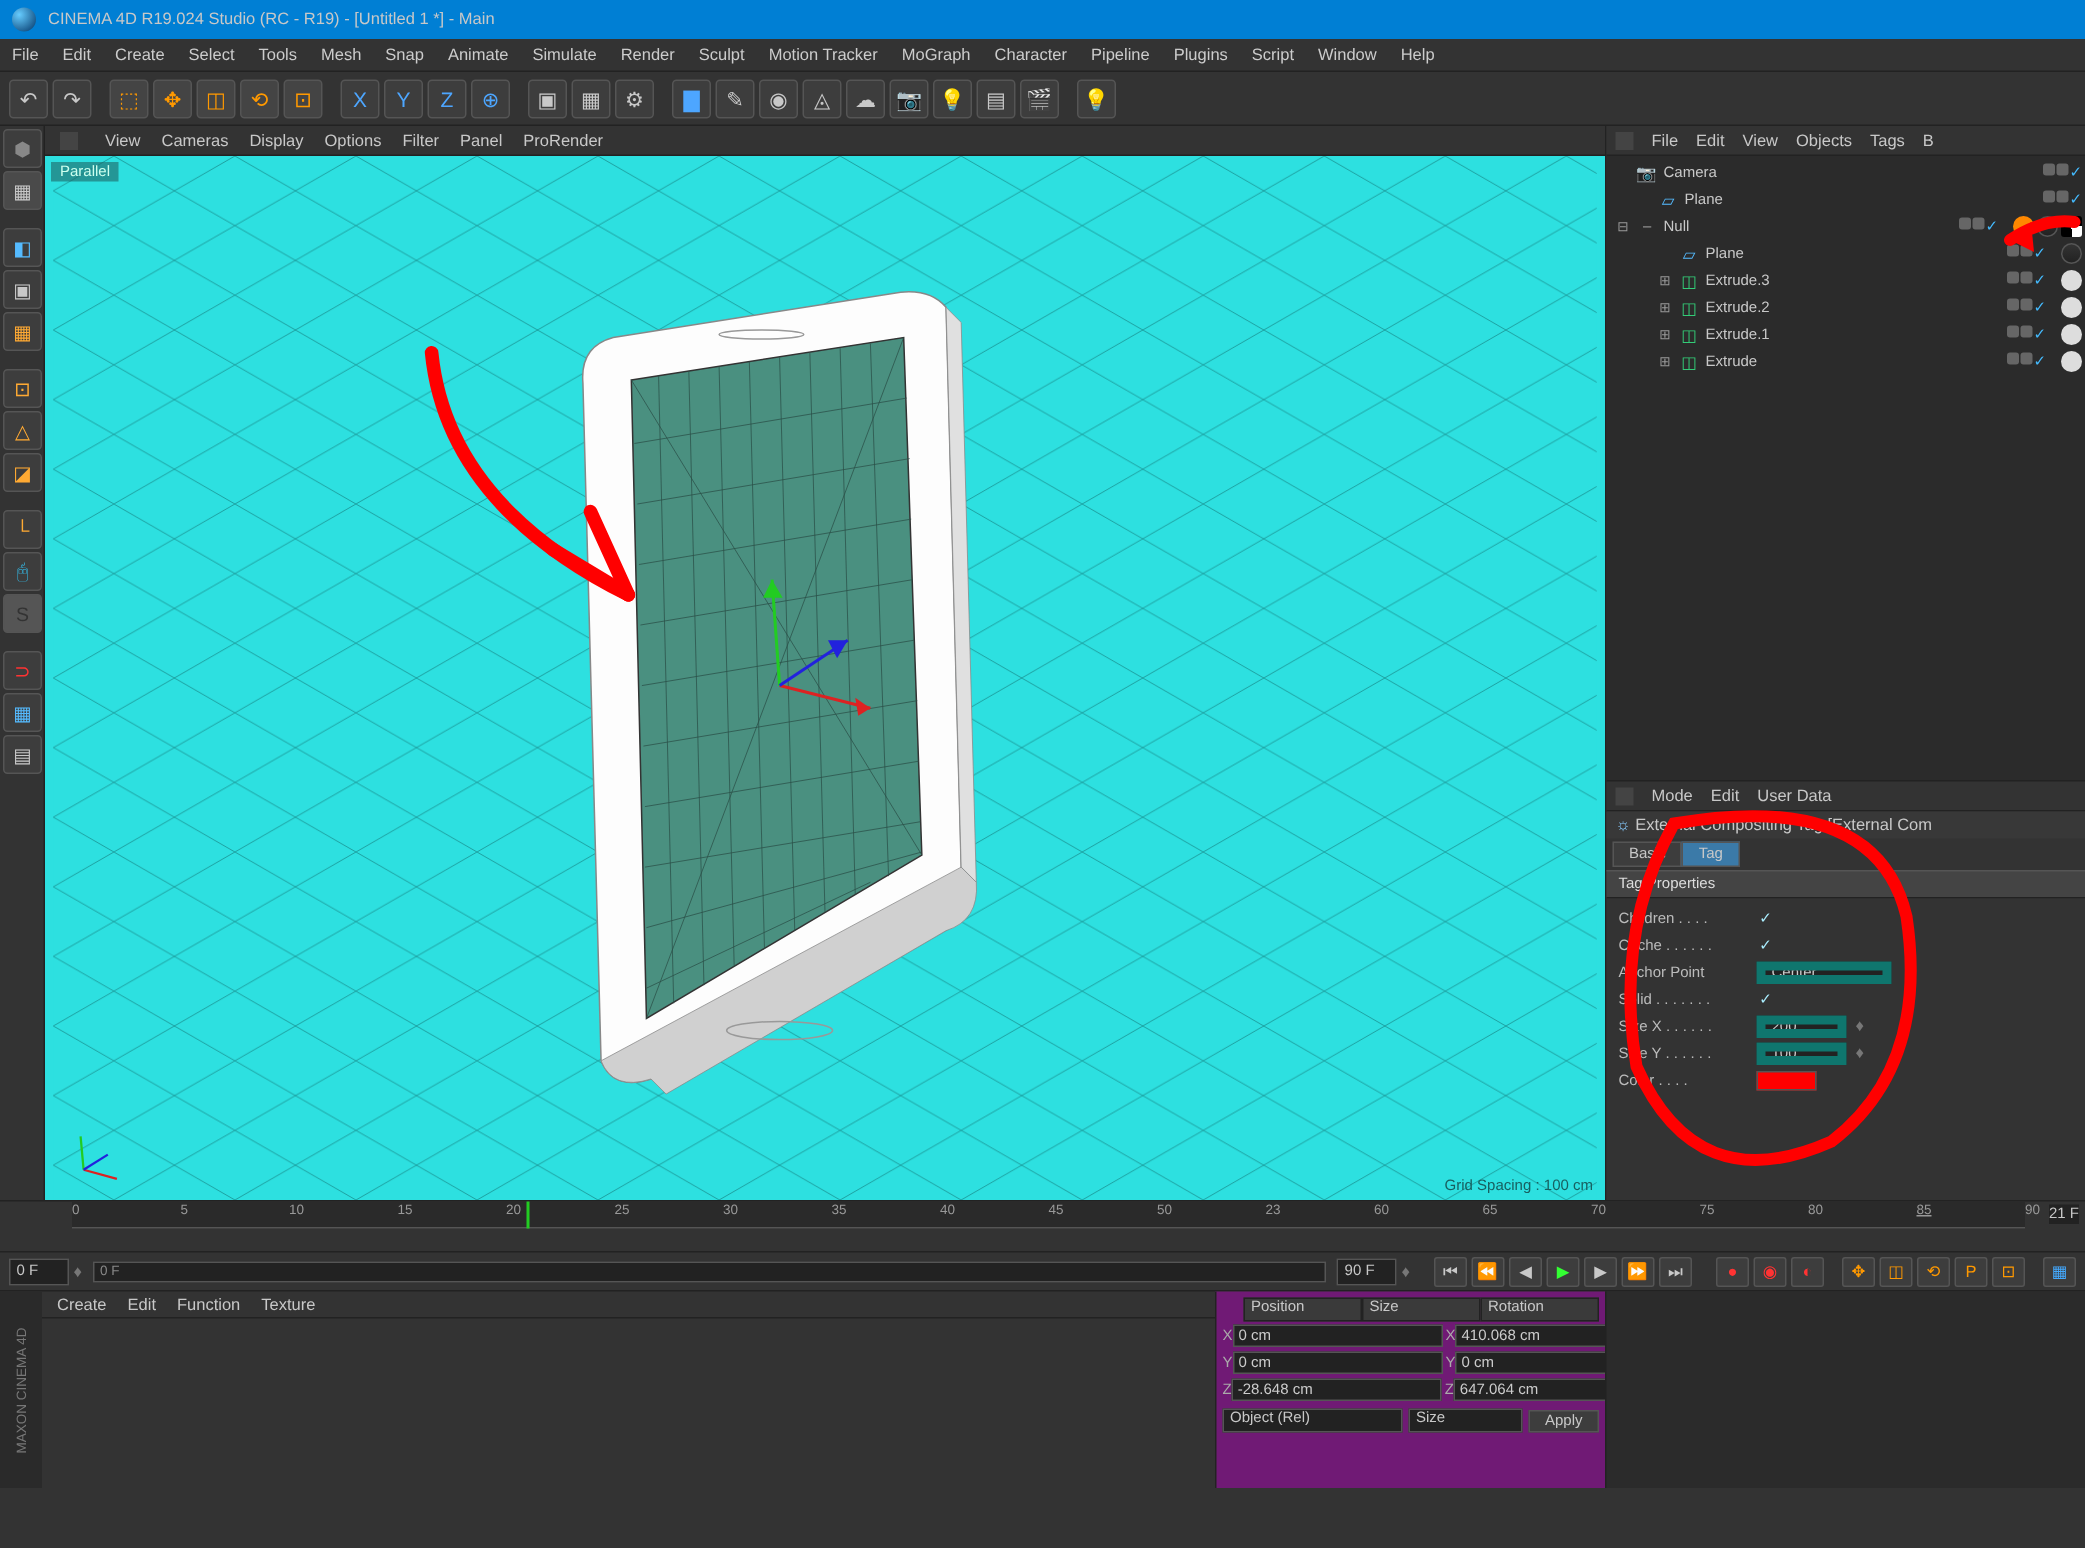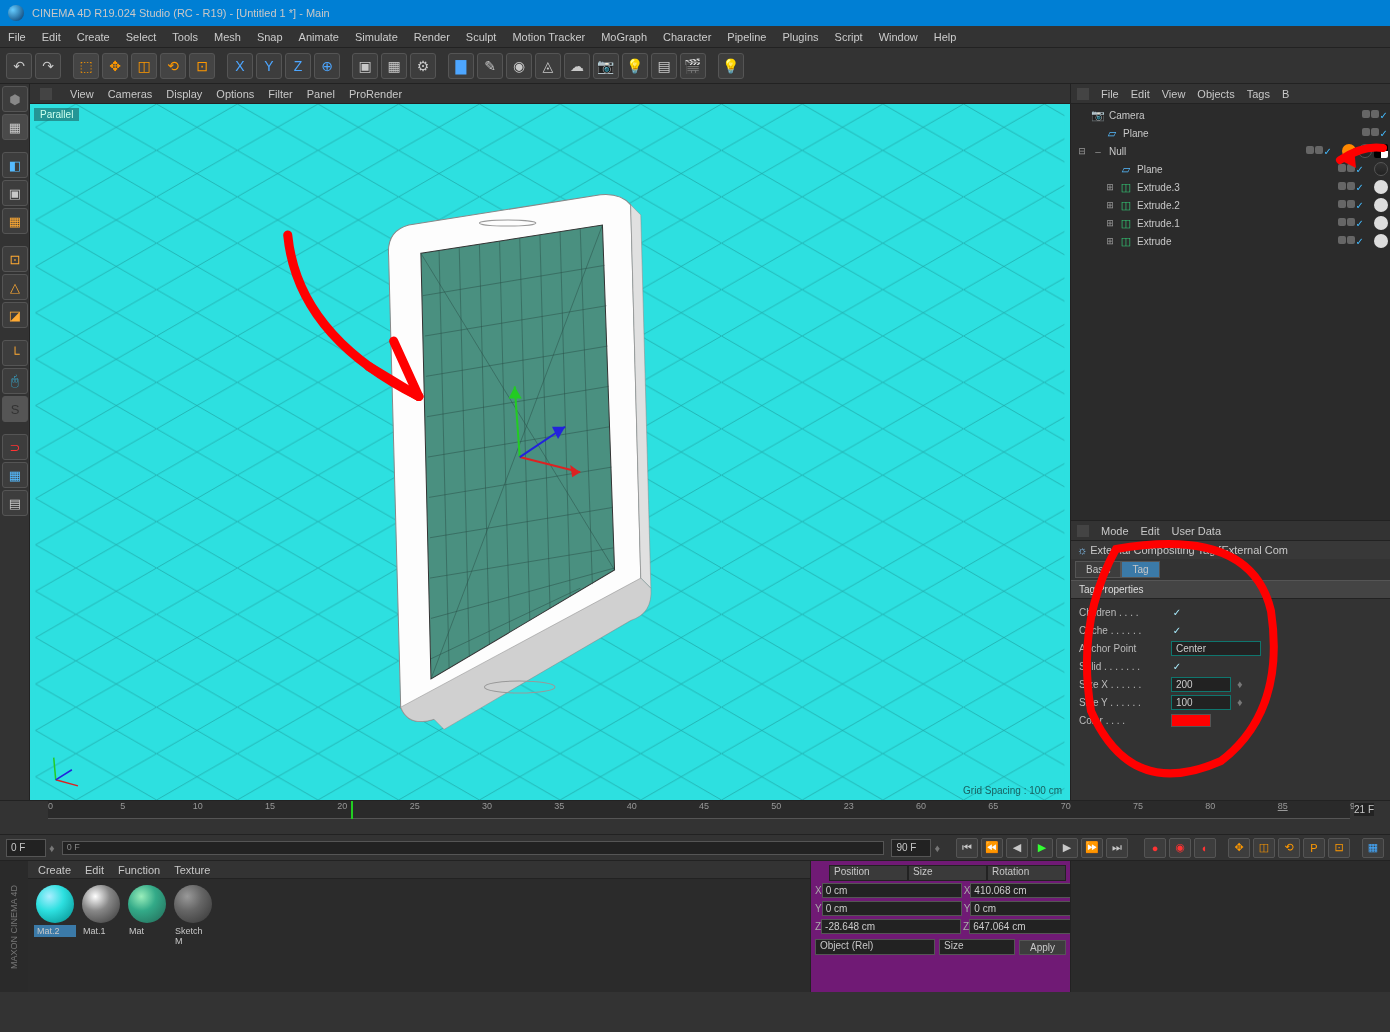--- a/index.html
+++ b/index.html
@@ -44,27 +44,27 @@
 .attr-menu{height:20px;display:flex;align-items:center;padding:0 6px;gap:12px;font-size:10px;border-bottom:1px solid #222}
 .attr-head{padding:3px 6px;font-size:10px;background:#383838}
 .attr-tabs{display:flex;padding:2px 4px;gap:0}
 .attr-tab{padding:2px 10px;background:#3d3d3d;font-size:10px;border:1px solid #555}
 .attr-tab.active{background:#3b7aa8}
 .attr-section{background:#444;padding:3px 8px;font-size:10px;color:#ddd;border-top:1px solid #555;border-bottom:1px solid #222}
 .attr-rows{padding:4px 8px}
 .attr-row{display:flex;align-items:center;height:18px;gap:6px}
 .attr-label{width:86px;font-size:10px;color:#bbb;white-space:nowrap}
 .attr-check{width:12px;height:12px;display:flex;align-items:center;justify-content:center;color:#aef;font-size:10px}
-.attr-input{background:#222;border:1px solid #0f766e;height:15px;width:60px;padding:0 4px;font-size:10px;color:#ccc}
+.attr-input{background:#222;border:6px solid #0f766e;height:15px;width:60px;padding:0 4px;font-size:10px;color:#ccc}
 .attr-color{width:40px;height:13px;background:#ff0000;border:1px solid #555}
 .timeline{height:34px;background:#333;border-top:1px solid #222;position:relative}
 .tl-ruler{height:18px;background:#2a2a2a;position:relative;margin:0 40px 0 48px;border-bottom:1px solid #555}
 .tl-tick{position:absolute;top:0;font-size:9px;color:#999}
 .tl-marker{position:absolute;top:0;width:2px;height:18px;background:#2c2}
-.tl-end{position:absolute;right:16px;top:2px;font-size:10px;background:#222;padding:1px 0}
+.tl-end{position:absolute;right:4px;top:2px;font-size:10px;background:#222;padding:1px 0}
 .playback{height:26px;background:#333;display:flex;align-items:center;padding:0 6px;gap:3px;border-top:1px solid #222}
 .pb-field{background:#222;border:1px solid #555;height:18px;width:40px;padding:0 4px;font-size:10px}
 .pb-slider{flex:1;height:14px;background:#222;border:1px solid #555;margin:0 4px;position:relative}
 .pb-btn{width:22px;height:20px;background:#3d3d3d;border:1px solid #555;border-radius:2px;display:flex;align-items:center;justify-content:center;font-size:11px}
 .pb-btn.o{color:#ff9900}
 .bottom{height:132px;background:#333;display:flex;border-top:1px solid #222}
 .maxon{width:28px;background:#2a2a2a;writing-mode:vertical-rl;text-align:center;font-size:9px;color:#777;display:flex;align-items:center;justify-content:center;transform:rotate(180deg)}
 .materials{flex:1;display:flex;flex-direction:column}
 .mat-menu{height:18px;display:flex;align-items:center;padding:0 10px;gap:14px;font-size:10px;border-bottom:1px solid #222}
 .mat-grid{flex:1;display:flex;gap:4px;padding:6px;background:#2b2b2b}
@@ -488,38 +488,20 @@
 
 <div class="bottom">
   <div class="maxon">MAXON CINEMA 4D</div>
   <div class="materials">
     <div class="mat-menu" id="matmenu">
         <span>Create</span>
         <span>Edit</span>
         <span>Function</span>
         <span>Texture</span>
       </div>
-    <div class="mat-grid" id="matgrid">
-        <div class="mat-item">
-          <div class="mat-ball cyan"></div>
-          <div class="mat-name ">Mat.2</div>
-        </div>
-        <div class="mat-item">
-          <div class="mat-ball "></div>
-          <div class="mat-name plain">Mat.1</div>
-        </div>
-        <div class="mat-item">
-          <div class="mat-ball teal"></div>
-          <div class="mat-name plain">Mat</div>
-        </div>
-        <div class="mat-item">
-          <div class="mat-ball sketch"></div>
-          <div class="mat-name plain">Sketch M</div>
-        </div>
-      </div>
   </div>
   <div class="coords">
     <div class="co-head" id="cohead">
         <div style="width:14px;flex:none;background:transparent;border:none"></div>
         <div>Position</div>
         <div>Size</div>
         <div>Rotation</div>
       </div>
     <div id="corows">
         <div class="co-row">

